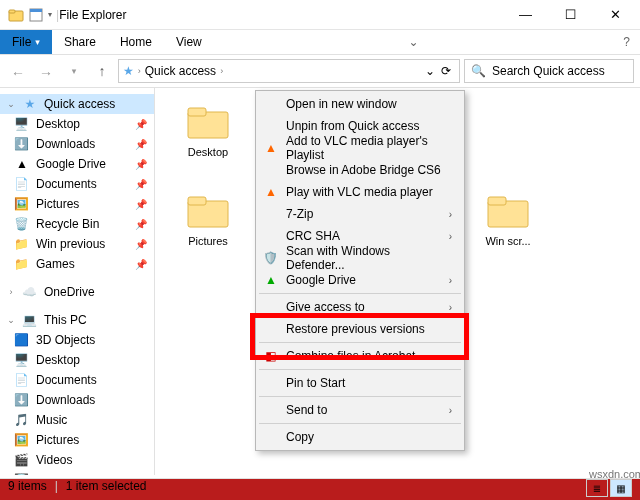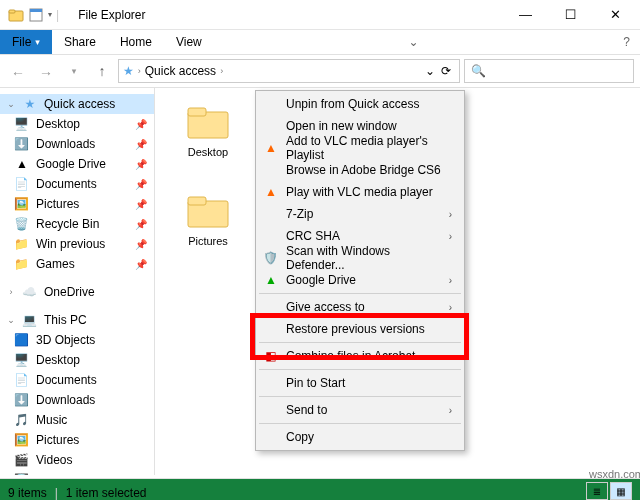--- a/index.html
+++ b/index.html
@@ -1,20 +1,20 @@
 <!DOCTYPE html>
 <html><head>
 <meta charset="utf-8">
 <style>
 *{box-sizing:border-box;margin:0;padding:0;font-family:"Segoe UI",sans-serif;font-size:12px;color:#000}
 body{background:#fff;width:640px;height:500px;overflow:hidden;position:relative}
 .titlebar{height:30px;display:flex;align-items:center;padding:0 2px;border-bottom:1px solid #e5e5e5}
 .qat{display:flex;align-items:center;gap:4px;padding-left:6px}
 .tb-icon{width:16px;height:16px;display:inline-flex;align-items:center;justify-content:center}
-.title{margin-left:19px}
+.title{margin-left:0}
 .winbtns{margin-left:auto;display:flex}
 .winbtn{width:45px;height:30px;display:flex;align-items:center;justify-content:center;font-size:13px}
 .ribbon-tabs{height:25px;display:flex;align-items:stretch;border-bottom:1px solid #e1e1e1}
 .rtab{padding:0 12px;display:flex;align-items:center}
 .rtab.file{background:#1979ca;color:#fff}
 .rtab .caret{margin-left:4px;font-size:9px;color:#666}
 .ribbon-toggle{margin-left:auto;display:flex;align-items:center;padding:0 14px;color:#666}
 .addrbar{height:32px;display:flex;align-items:center;padding:3px 6px;gap:4px}
 .navarr{width:24px;height:24px;border-radius:2px;display:flex;align-items:center;justify-content:center;color:#999;font-size:14px}
 .navarr.active{color:#555}
@@ -34,21 +34,21 @@
 .fitem{width:70px;display:flex;flex-direction:column;align-items:center;gap:4px;padding:4px}
 .fitem.sel{background:#cde8ff;outline:1px solid #99d1ff}
 .fic{width:48px;height:42px}
 .flabel{font-size:11px;text-align:center;line-height:13px}
 .ctxmenu{position:absolute;left:255px;top:90px;width:210px;background:#f2f2f2;border:1px solid #b8b8b8;padding:2px;box-shadow:3px 3px 6px rgba(0,0,0,.25);z-index:5}
 .mi{height:22px;display:flex;align-items:center;padding:0 10px 0 28px;position:relative;font-size:12px}
 .mi .arr{margin-left:auto;font-size:10px;color:#555}
 .mi .mic{position:absolute;left:5px;width:16px;height:16px;display:flex;align-items:center;justify-content:center}
 .sep{height:1px;background:#d0d0d0;margin:2px 1px}
 .hl{position:absolute;left:250px;top:313px;width:219px;height:47px;border:5px solid #ff0000;z-index:6;pointer-events:none}
-.status{position:absolute;bottom:0;left:0;right:0;height:22px;border-top:1px solid #e1e1e1;display:flex;align-items:flex-end;padding:0 8px;gap:8px;font-size:11px;color:#333;background:#15803d}
+.status{position:absolute;bottom:0;left:0;right:0;height:22px;border-top:1px solid #e1e1e1;display:flex;align-items:flex-start;padding:0 8px;gap:8px;font-size:11px;color:#333;background:#b91c1c}
 .status .vbtns{margin-left:auto;display:flex;gap:2px}
 .status .vbtn{width:22px;height:18px;border:1px solid #ccc;display:flex;align-items:center;justify-content:center;font-size:10px}
 .watermark{position:absolute;right:-4px;bottom:20px;font-size:11px;color:#777;z-index:10}
 
 .folder-svg{width:48px;height:42px}
 .star{color:#5aa7e8}
 </style>
 </head>
 <body>
 
@@ -105,20 +105,21 @@
     <span class="bc-sep">›</span>
     <span>Quick access</span>
     <span class="bc-sep">›</span>
     <span class="bc-end">
       <span>⌄</span>
       <span>⟳</span>
     </span>
   </div>
   <div class="search">
     <span>🔍</span>
+    <span>Search Quick access</span>
   </div>
 </div>
 
 <div class="body">
 
   <div class="sidebar">
     <div class="sb-item root sel">
       <span class="exp">⌄</span>
         <span class="sb-ic star">★</span>
       <span>Quick access</span>
@@ -257,30 +258,37 @@
             </svg></div>
           <div class="flabel">Temps</div>
         </div>
         <div class="fitem">
           <div class="fic"><svg class="folder-svg">
               <path d="M14 10 L34 10 L31 38 L17 38 Z" fill="#d0eaff" stroke="#6bb3e0"></path>
               <ellipse cx="24" cy="10" rx="10" ry="3" fill="#eaf6ff" stroke="#6bb3e0"></ellipse>
             </svg></div>
           <div class="flabel">Recycle Bin</div>
         </div>
+        <div class="fitem">
+          <div class="fic"><svg class="folder-svg">
+              <rect x="4" y="12" width="40" height="26" rx="2" fill="#ffe296" stroke="#e0b64c"></rect>
+              <rect x="4" y="8" width="18" height="8" rx="2" fill="#ffe296" stroke="#e0b64c"></rect>
+            </svg></div>
+          <div class="flabel">Win scr...</div>
+        </div>
       </div>
   </div>
 </div>
 
 <div class="ctxmenu" id="ctx">
     <div class="mi">
+      <span>Open in new window</span>
+    </div>
+    <div class="mi">
       <span>Unpin from Quick access</span>
-    </div>
-    <div class="mi">
-      <span>Open in new window</span>
     </div>
     <div class="mi">
       <span class="mic">
         <span style="color:#f60">▲</span>
       </span>
       <span>Add to VLC media player's Playlist</span>
     </div>
     <div class="mi">
       <span>Browse in Adobe Bridge CS6</span>
     </div>

